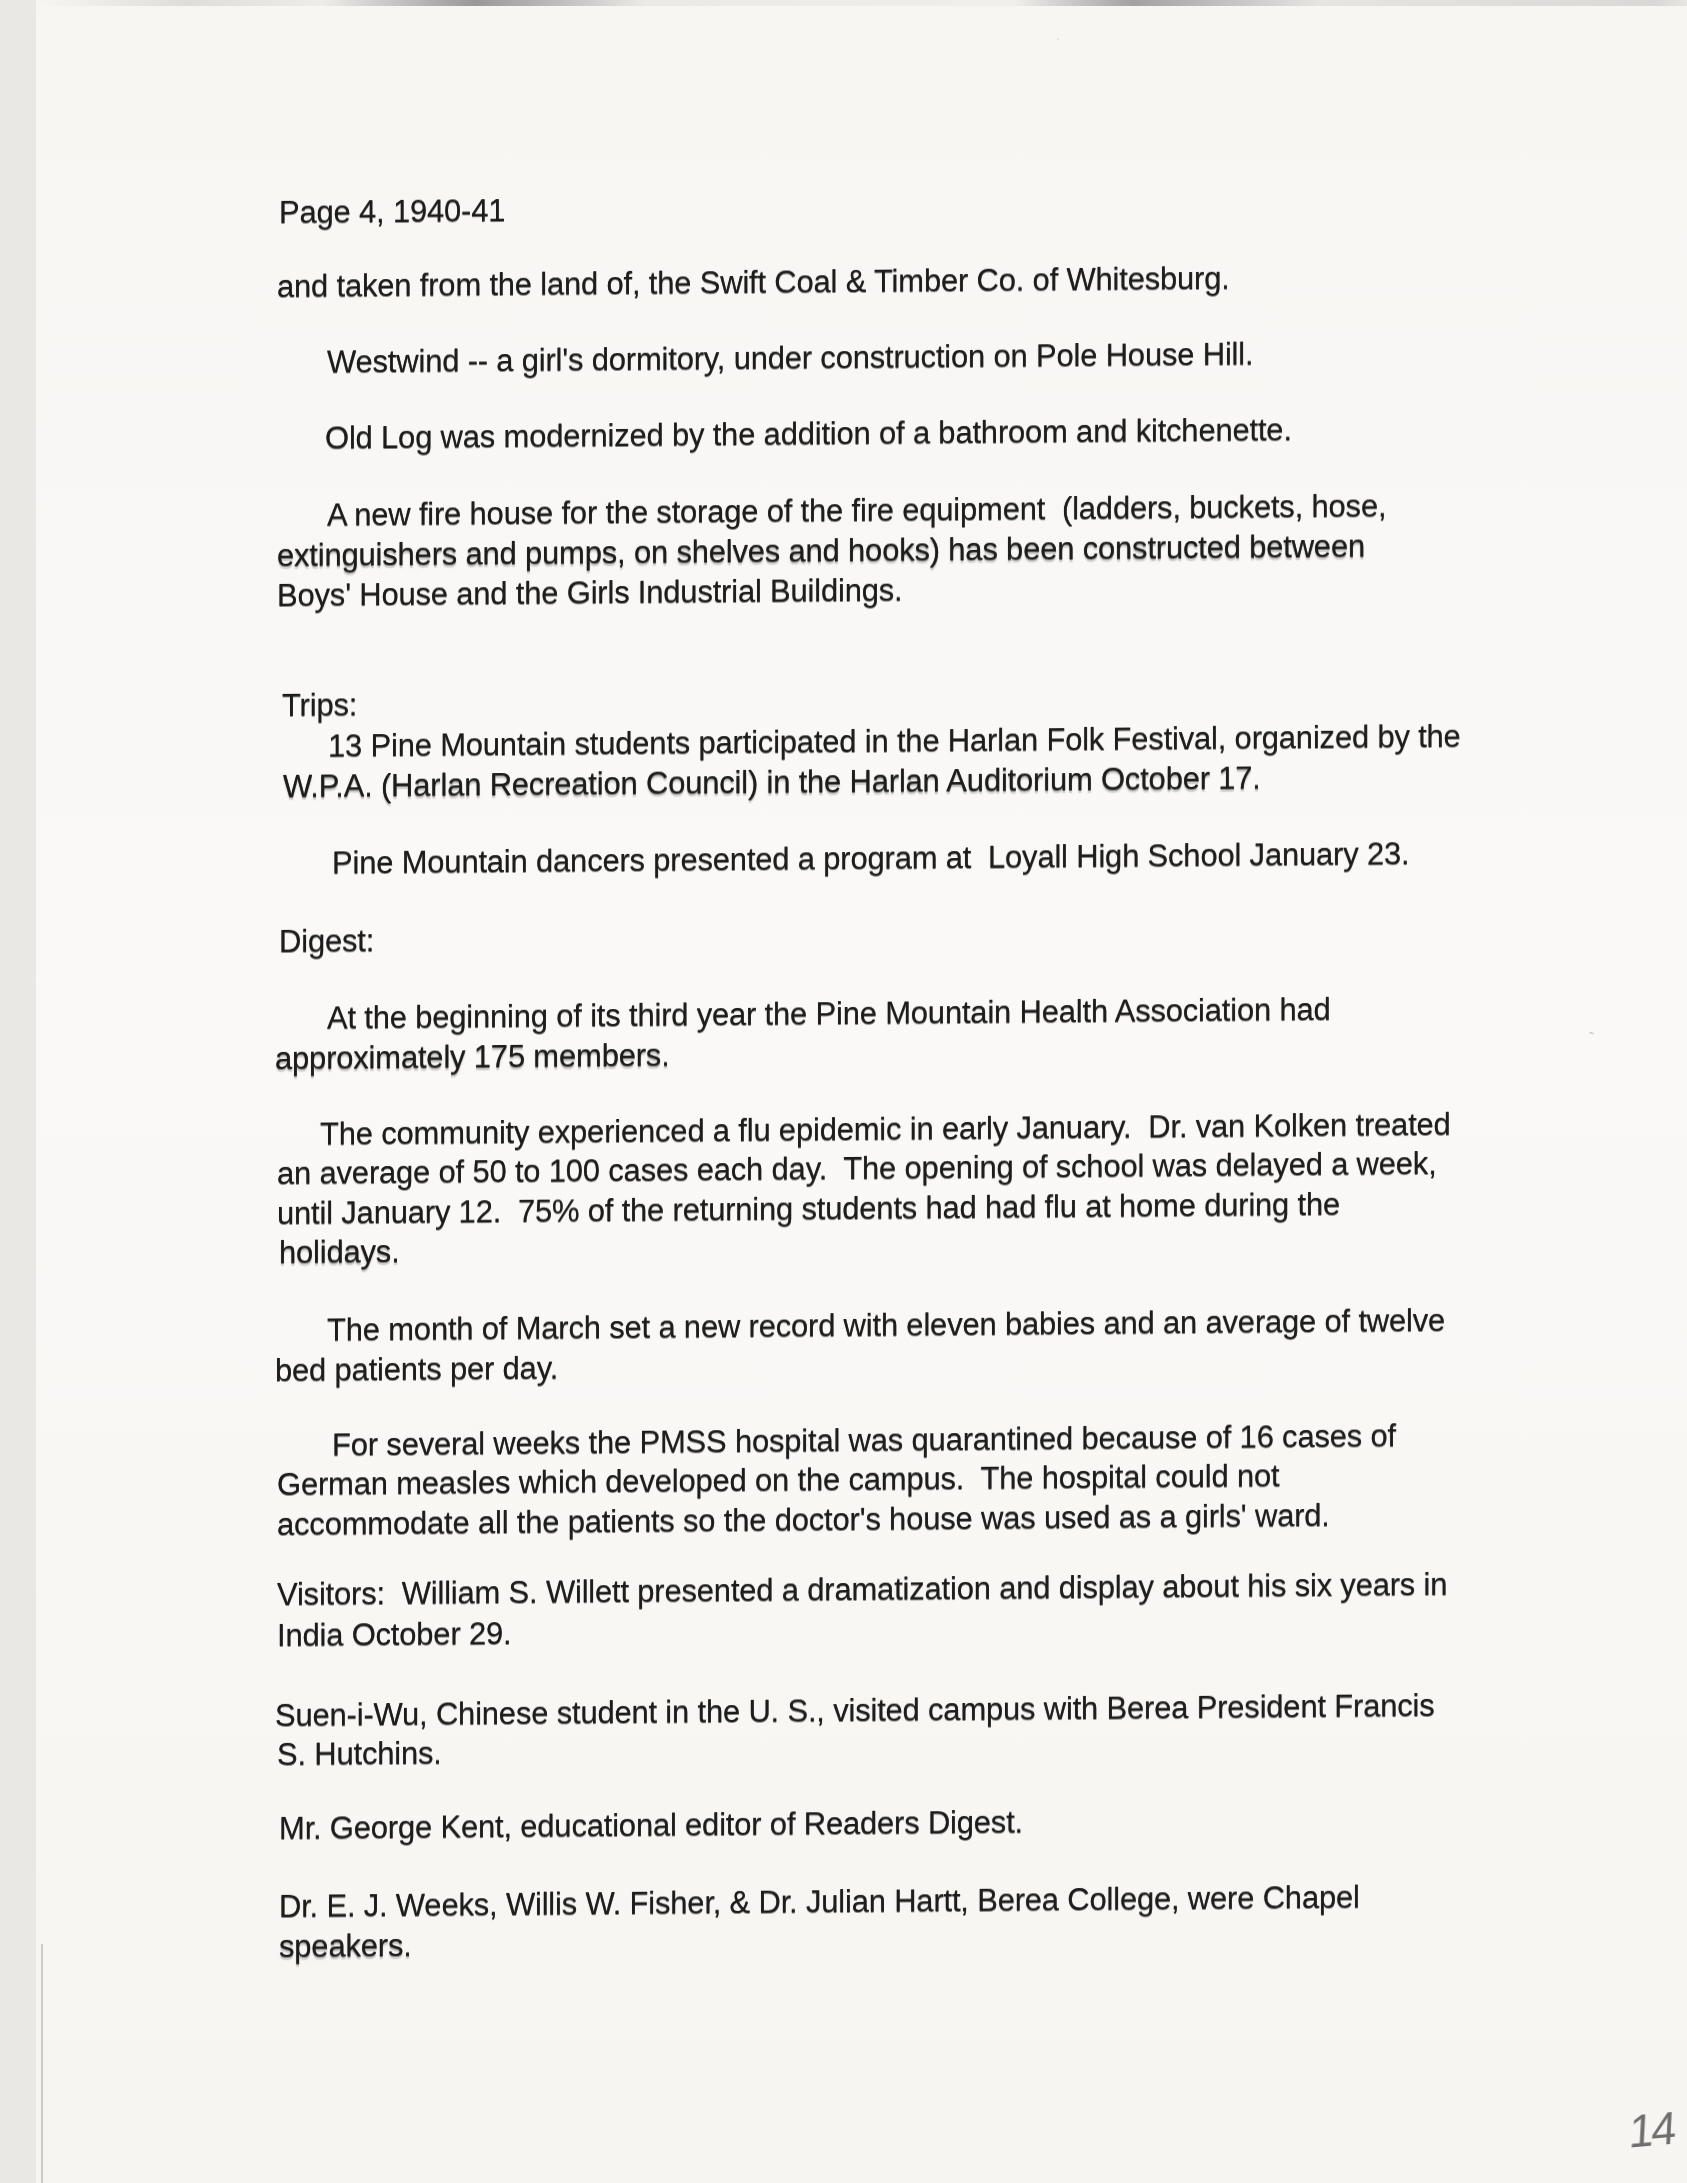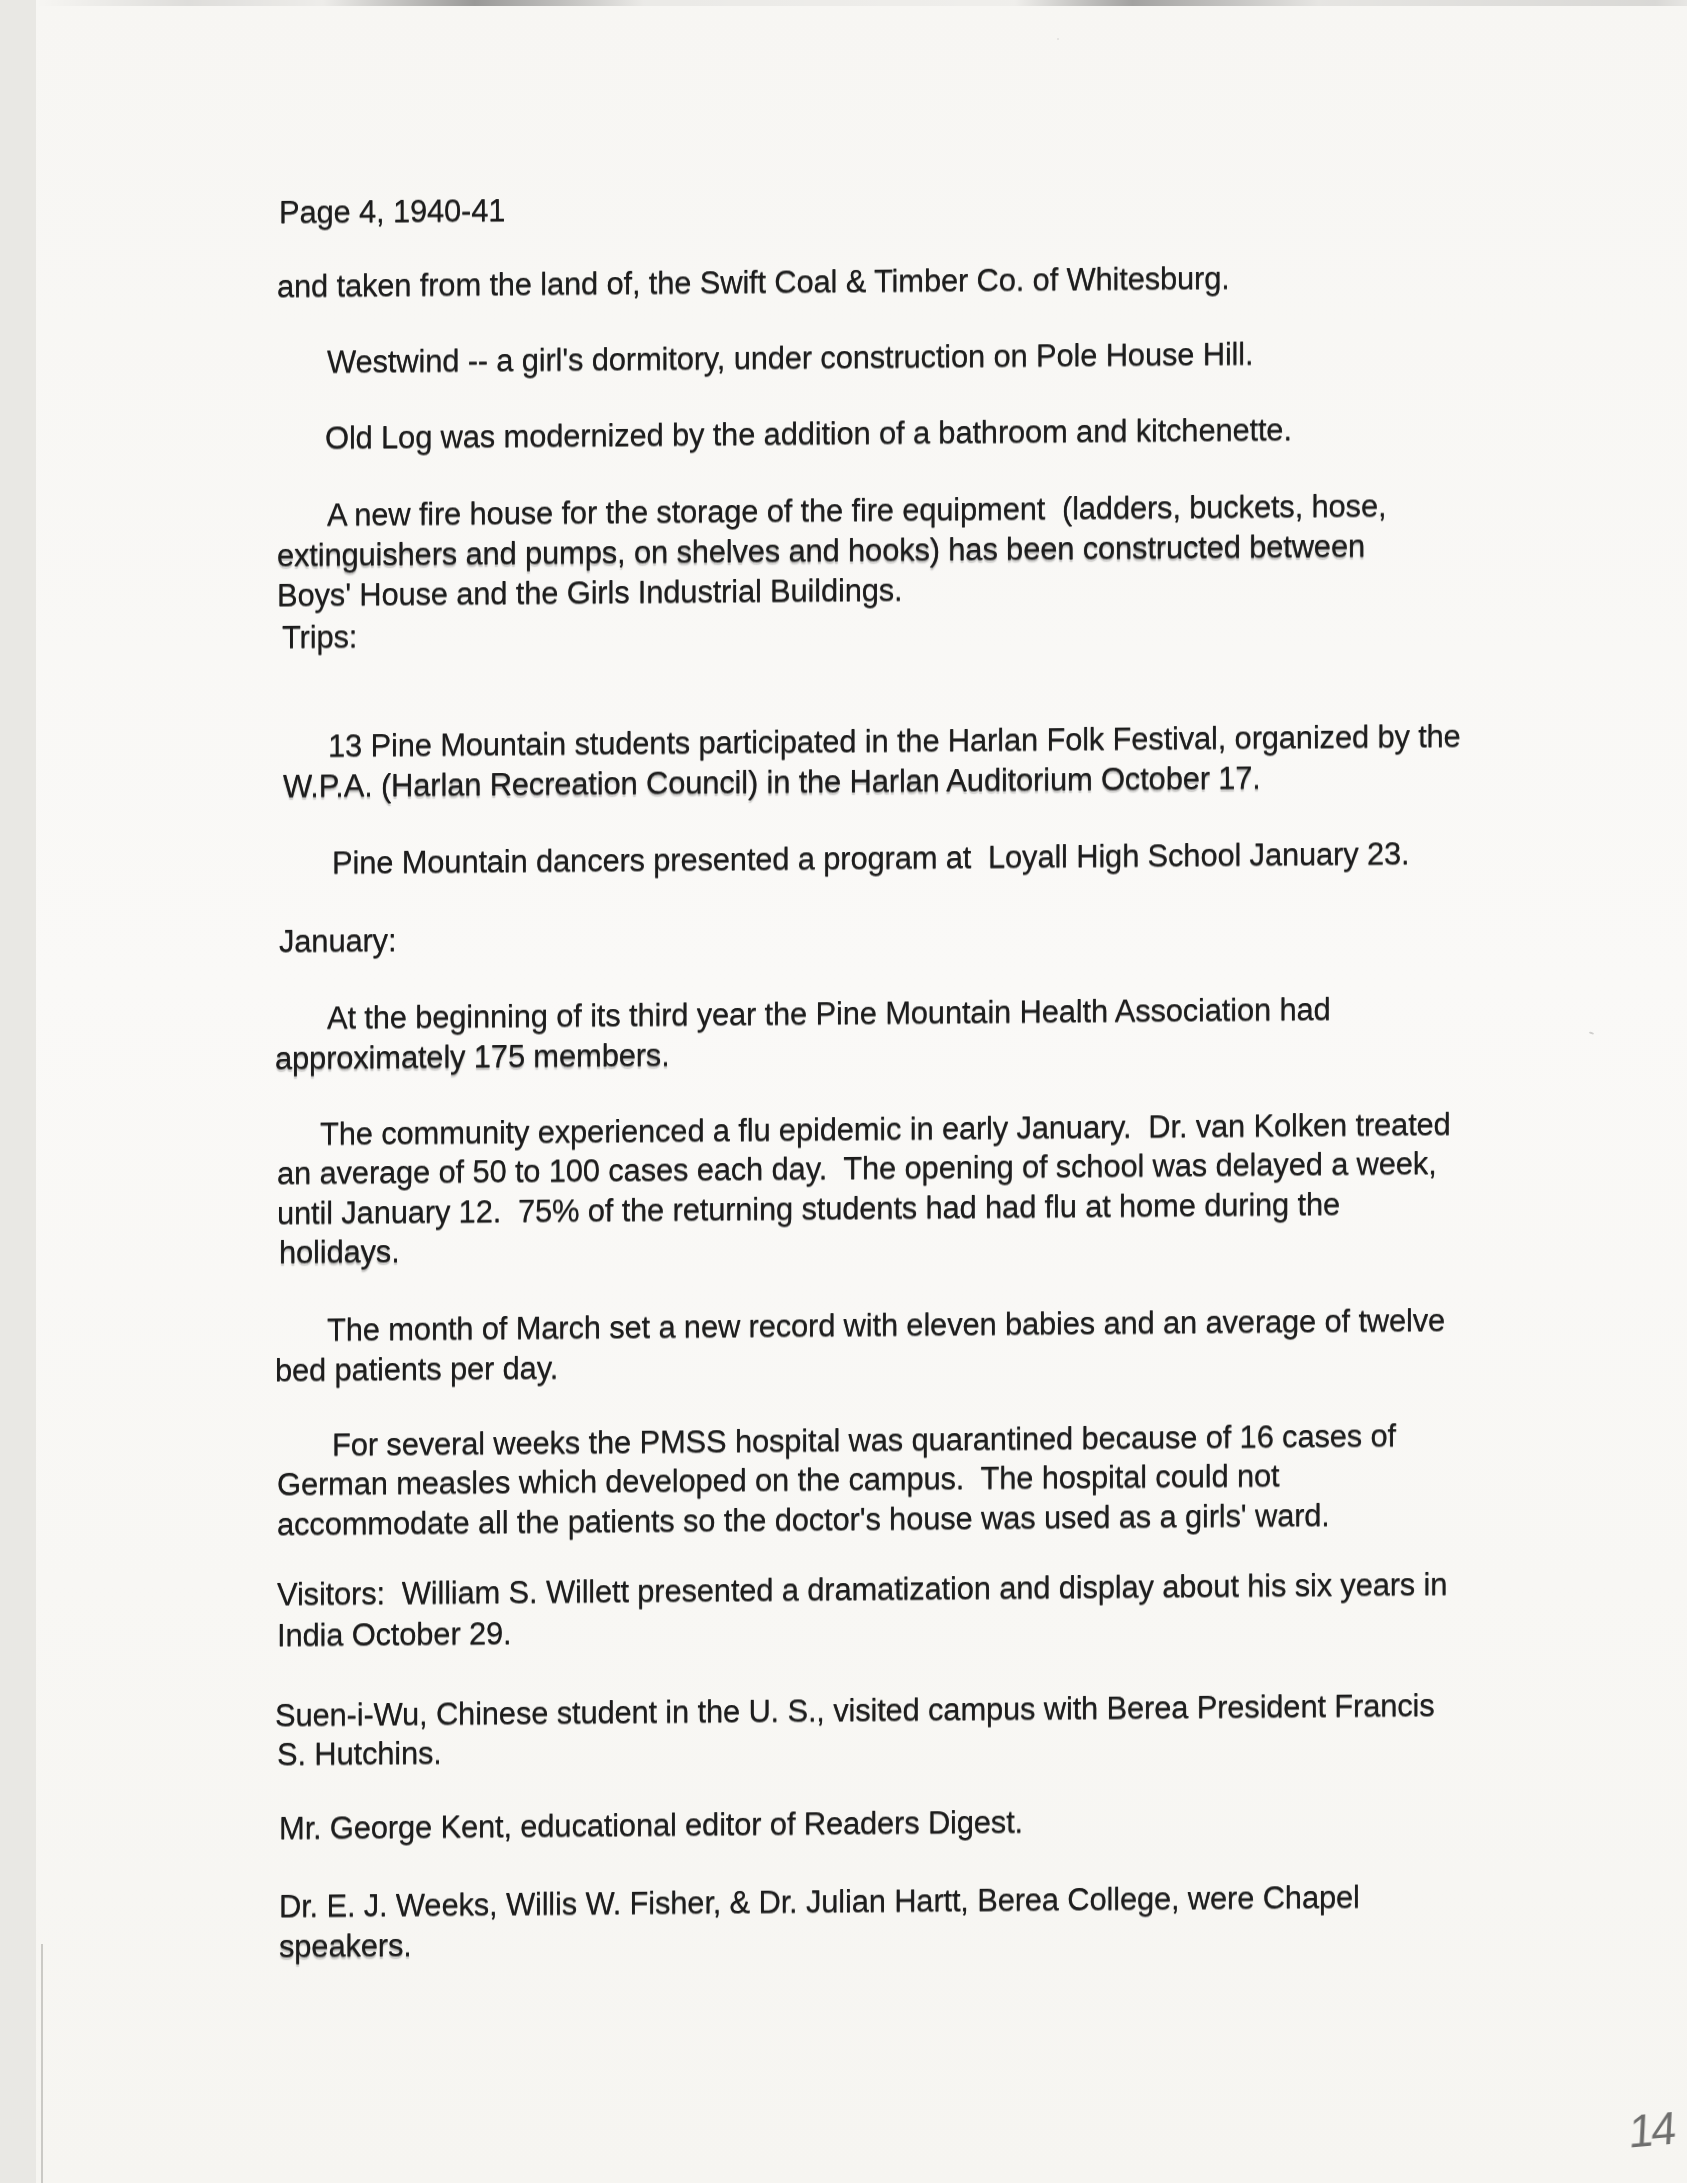--- a/index.html
+++ b/index.html
@@ -107,25 +107,25 @@
   <div class="speck s3"></div>
 
   <div class="text-layer">
     <div class="line" style="left:243px; top:195px;">Page 4, 1940-41</div>
     <div class="line" style="left:241px; top:269px;">and taken from the land of, the Swift Coal &amp; Timber Co. of Whitesburg.</div>
     <div class="line" style="left:291px; top:345px;">Westwind -- a girl's dormitory, under construction on Pole House Hill.</div>
     <div class="line" style="left:289px; top:421px;">Old Log was modernized by the addition of a bathroom and kitchenette.</div>
     <div class="line" style="left:291px; top:498px;">A new fire house for the storage of the fire equipment  (ladders, buckets, hose,</div>
     <div class="line smear" style="left:241px; top:538px;">extinguishers and pumps, on shelves and hooks) has been constructed between</div>
     <div class="line" style="left:241px; top:578px;">Boys' House and the Girls Industrial Buildings.</div>
-    <div class="line" style="left:246px; top:620px;">Trips:</div>
+    <div class="line" style="left:246px; top:688px;">Trips:</div>
     <div class="line" style="left:292px; top:729px;">13 Pine Mountain students participated in the Harlan Folk Festival, organized by the</div>
     <div class="line smear" style="left:247px; top:769px;">W.P.A. (Harlan Recreation Council) in the Harlan Auditorium October 17.</div>
     <div class="line" style="left:296px; top:846px;">Pine Mountain dancers presented a program at  Loyall High School January 23.</div>
-    <div class="line" style="left:243px; top:924px;">January:</div>
+    <div class="line" style="left:243px; top:924px;">Digest:</div>
     <div class="line" style="left:291px; top:1001px;">At the beginning of its third year the Pine Mountain Health Association had</div>
     <div class="line smear" style="left:239px; top:1041px;">approximately 175 members.</div>
     <div class="line" style="left:284px; top:1117px;">The community experienced a flu epidemic in early January.  Dr. van Kolken treated</div>
     <div class="line" style="left:241px; top:1156px;">an average of 50 to 100 cases each day.  The opening of school was delayed a week,</div>
     <div class="line" style="left:241px; top:1196px;">until January 12.  75% of the returning students had had flu at home during the</div>
     <div class="line smear" style="left:243px; top:1235px;">holidays.</div>
     <div class="line" style="left:291px; top:1313px;">The month of March set a new record with eleven babies and an average of twelve</div>
     <div class="line" style="left:239px; top:1353px;">bed patients per day.</div>
     <div class="line" style="left:296px; top:1428px;">For several weeks the PMSS hospital was quarantined because of 16 cases of</div>
     <div class="line" style="left:241px; top:1467px;">German measles which developed on the campus.  The hospital could not</div>

